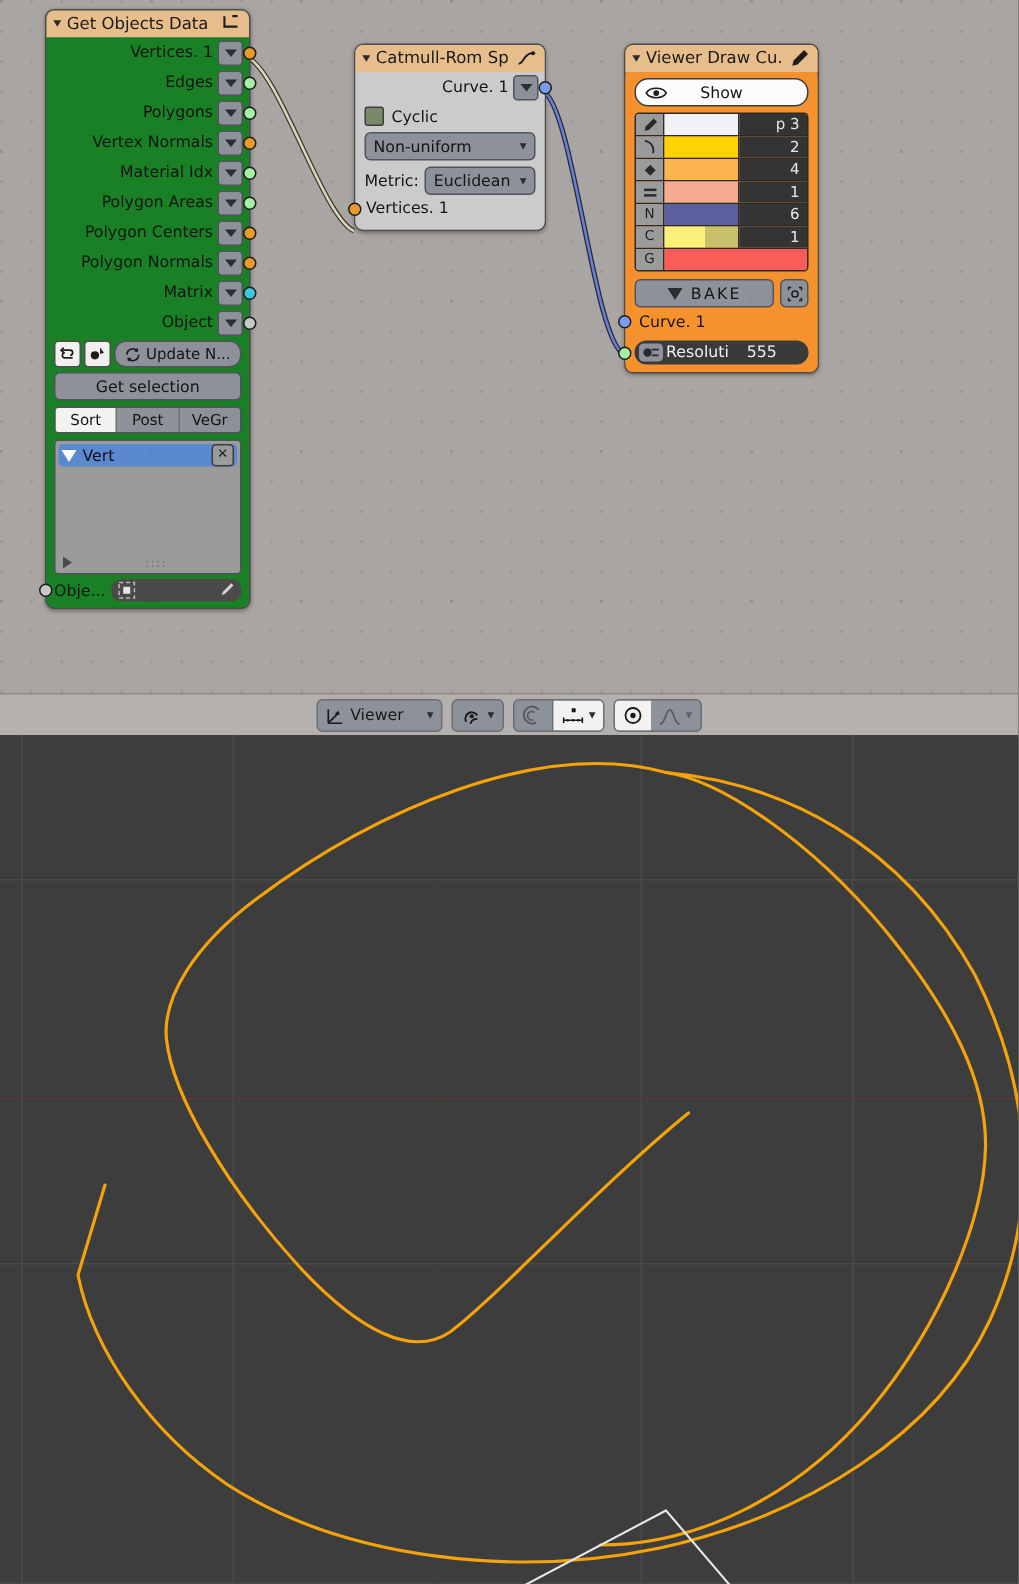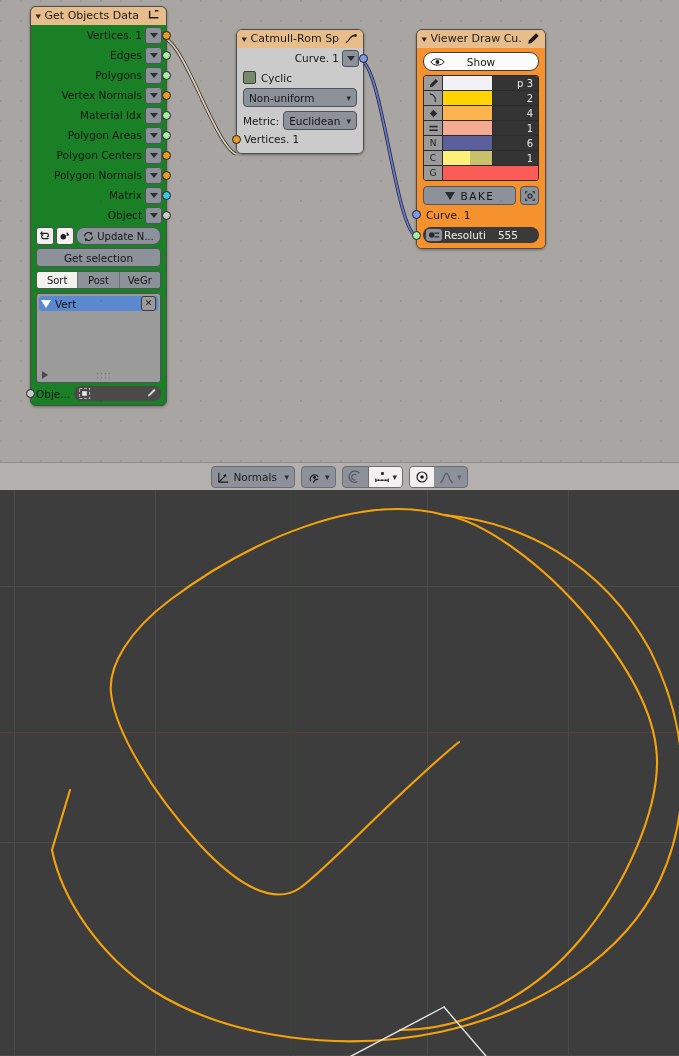--- a/index.html
+++ b/index.html
@@ -497,21 +497,21 @@
   </div>
 
   <div id="hbar">
     <span class="hgrp">
       <span class="hbtn">
         <svg width="13" height="13" viewBox="0 0 14 14">
           <path d="M2 12 V2 M2 12 H12" stroke="#18191b" stroke-width="1.2" fill="none"></path>
           <path d="M2 12 L9 5" stroke="#18191b" stroke-width="1.2" fill="none"></path>
           <path d="M9 3 L10.5 6 L6.5 5.5z" fill="#18191b"></path>
         </svg>
-        <span style="min-width:48px">Normals</span>
+        <span style="min-width:48px">Viewer</span>
         <span class="caret">▾</span>
       </span>
     </span>
 
     <span class="hgrp">
       <span class="hbtn">
         <svg width="15" height="13" viewBox="0 0 16 14">
           <path d="M4 11 A4.5 4.5 0 0 1 12 6.5" stroke="#18191b" stroke-width="1.3" fill="none"></path>
           <path d="M7 12.5 A4.5 4.5 0 0 1 12 9" stroke="#18191b" stroke-width="1.3" fill="none"></path>
           <circle cx="8" cy="7" r="1.5" fill="#18191b"></circle>

